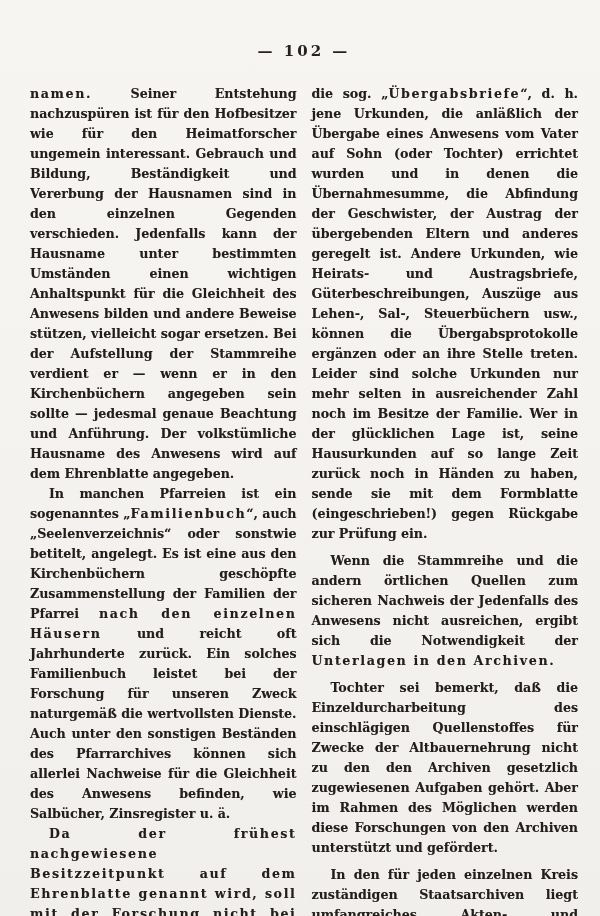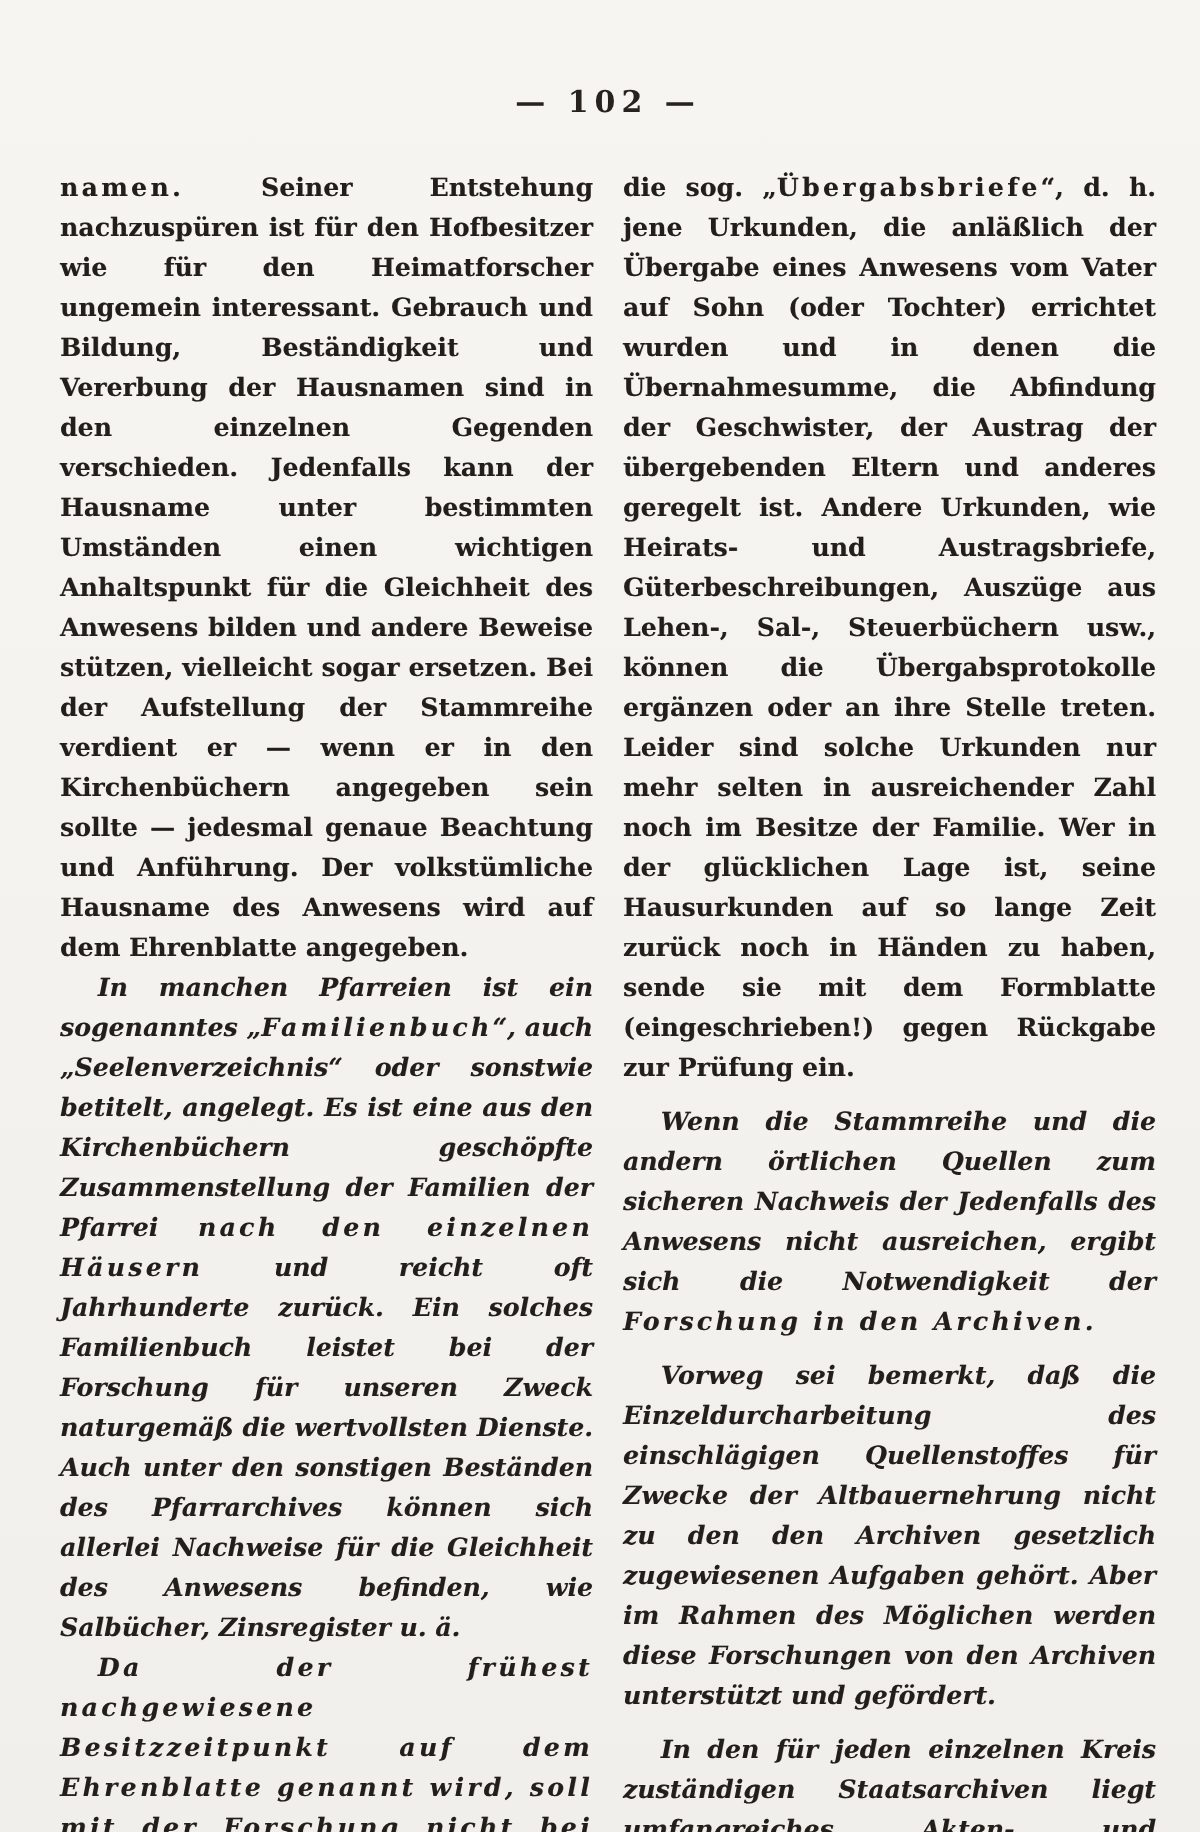--- a/index.html
+++ b/index.html
@@ -38,35 +38,35 @@
     font-family: "DejaVu Serif", serif;
     font-weight: 700;
     font-size: 12.6px;
     line-height: 20px;
     color: #221e19;
     hyphens: auto;
     -webkit-hyphens: auto;
     text-shadow: 0.2px 0.2px 0 rgba(34,30,25,0.35);
   }
   .para { margin: 0; }
-  .para.indent { text-indent: 1.5em; font-style: italic; }
+  .para.indent { text-indent: 1.5em; }
   .column-right .para + .para { margin-top: 7px; }
   .gesperrt { letter-spacing: 0.13em; }
 </style>
 </head>
 <body>
 
 <div class="page">
   <div class="page-number">— 102 —</div>
   <div class="columns">
     <div class="column column-left" lang="de">
         <p class="para"><span class="gesperrt">namen.</span><span class="seg"> Seiner Entstehung nachzuspüren ist für den Hofbesitzer wie für den Heimatforscher ungemein interessant. Gebrauch und Bildung, Beständigkeit und Vererbung der Hausnamen sind in den einzelnen Gegenden verschieden. Jedenfalls kann der Hausname unter bestimmten Umständen einen wichtigen Anhaltspunkt für die Gleichheit des Anwesens bilden und andere Beweise stützen, vielleicht sogar ersetzen. Bei der Aufstellung der Stammreihe verdient er — wenn er in den Kirchenbüchern angegeben sein sollte — jedesmal genaue Beachtung und Anführung. Der volkstümliche Hausname des Anwesens wird auf dem Ehrenblatte angegeben.</span></p>
         <p class="para indent"><span class="seg">In manchen Pfarreien ist ein sogenanntes „</span><span class="gesperrt">Familienbuch</span><span class="seg">“, auch „Seelenverzeichnis“ oder sonstwie betitelt, angelegt. Es ist eine aus den Kirchenbüchern geschöpfte Zusammenstellung der Familien der Pfarrei </span><span class="gesperrt">nach den einzelnen Häusern</span><span class="seg"> und reicht oft Jahrhunderte zurück. Ein solches Familienbuch leistet bei der Forschung für unseren Zweck naturgemäß die wertvollsten Dienste. Auch unter den sonstigen Beständen des Pfarrarchives können sich allerlei Nachweise für die Gleichheit des Anwesens befinden, wie Salbücher, Zinsregister u. ä.</span></p>
         <p class="para indent"><span class="gesperrt">Da der frühest nachgewiesene Besitzzeitpunkt auf dem Ehrenblatte genannt wird, soll mit der Forschung nicht bei knapp 200 Jahren halt gemacht, sondern die Stammreihe möglichst weit zurückgeführt werden.</span></p>
       </div>
     <div class="column column-right" lang="de">
         <p class="para"><span class="seg">die sog. „</span><span class="gesperrt">Übergabsbriefe</span><span class="seg">“, d. h. jene Urkunden, die anläßlich der Übergabe eines Anwesens vom Vater auf Sohn (oder Tochter) errichtet wurden und in denen die Übernahmesumme, die Abfindung der Geschwister, der Austrag der übergebenden Eltern und anderes geregelt ist. Andere Urkunden, wie Heirats- und Austragsbriefe, Güterbeschreibungen, Auszüge aus Lehen-, Sal-, Steuerbüchern usw., können die Übergabsprotokolle ergänzen oder an ihre Stelle treten. Leider sind solche Urkunden nur mehr selten in ausreichender Zahl noch im Besitze der Familie. Wer in der glücklichen Lage ist, seine Hausurkunden auf so lange Zeit zurück noch in Händen zu haben, sende sie mit dem Formblatte (eingeschrieben!) gegen Rückgabe zur Prüfung ein.</span></p>
-        <p class="para indent"><span class="seg">Wenn die Stammreihe und die andern örtlichen Quellen zum sicheren Nachweis der Jedenfalls des Anwesens nicht ausreichen, ergibt sich die Notwendigkeit der </span><span class="gesperrt">Forschung in den Archiven.</span></p>
-        <p class="para indent"><span class="seg">Vorweg sei bemerkt, daß die Einzeldurcharbeitung des einschlägigen Quellenstoffes für Zwecke der Altbauernehrung nicht zu den den Archiven gesetzlich zugewiesenen Aufgaben gehört. Aber im Rahmen des Möglichen werden diese Forschungen von den Archiven unterstützt und gefördert.</span></p>
+        <p class="para indent"><span class="seg">Wenn die Stammreihe und die andern örtlichen Quellen zum sicheren Nachweis der Jedenfalls des Anwesens nicht ausreichen, ergibt sich die Notwendigkeit der </span><span class="gesperrt">Unterlagen in den Archiven.</span></p>
+        <p class="para indent"><span class="seg">Tochter sei bemerkt, daß die Einzeldurcharbeitung des einschlägigen Quellenstoffes für Zwecke der Altbauernehrung nicht zu den den Archiven gesetzlich zugewiesenen Aufgaben gehört. Aber im Rahmen des Möglichen werden diese Forschungen von den Archiven unterstützt und gefördert.</span></p>
         <p class="para indent"><span class="seg">In den für jeden einzelnen Kreis zuständigen Staatsarchiven liegt umfangreiches Akten- und Urkundenmaterial, das Unterlagen zur Feststellung der Erbfolge auf einem Anwesen enthält und vor allem es auch in vielen Fällen ermöglicht, die Geschichte der Familie und des Hofes noch weiter zurück zu ergründen, als es die Kirchenbücher gestatten. Der heimatbewußte Bauer muß seinen Stolz dareinsetzen, die Vergangenheit seines Hofes möglichst gründlich zu kennen und für das Ehrenblatt ein möglichst frühes</span></p>
       </div>
   </div>
 </div>
 
 </body></html>

